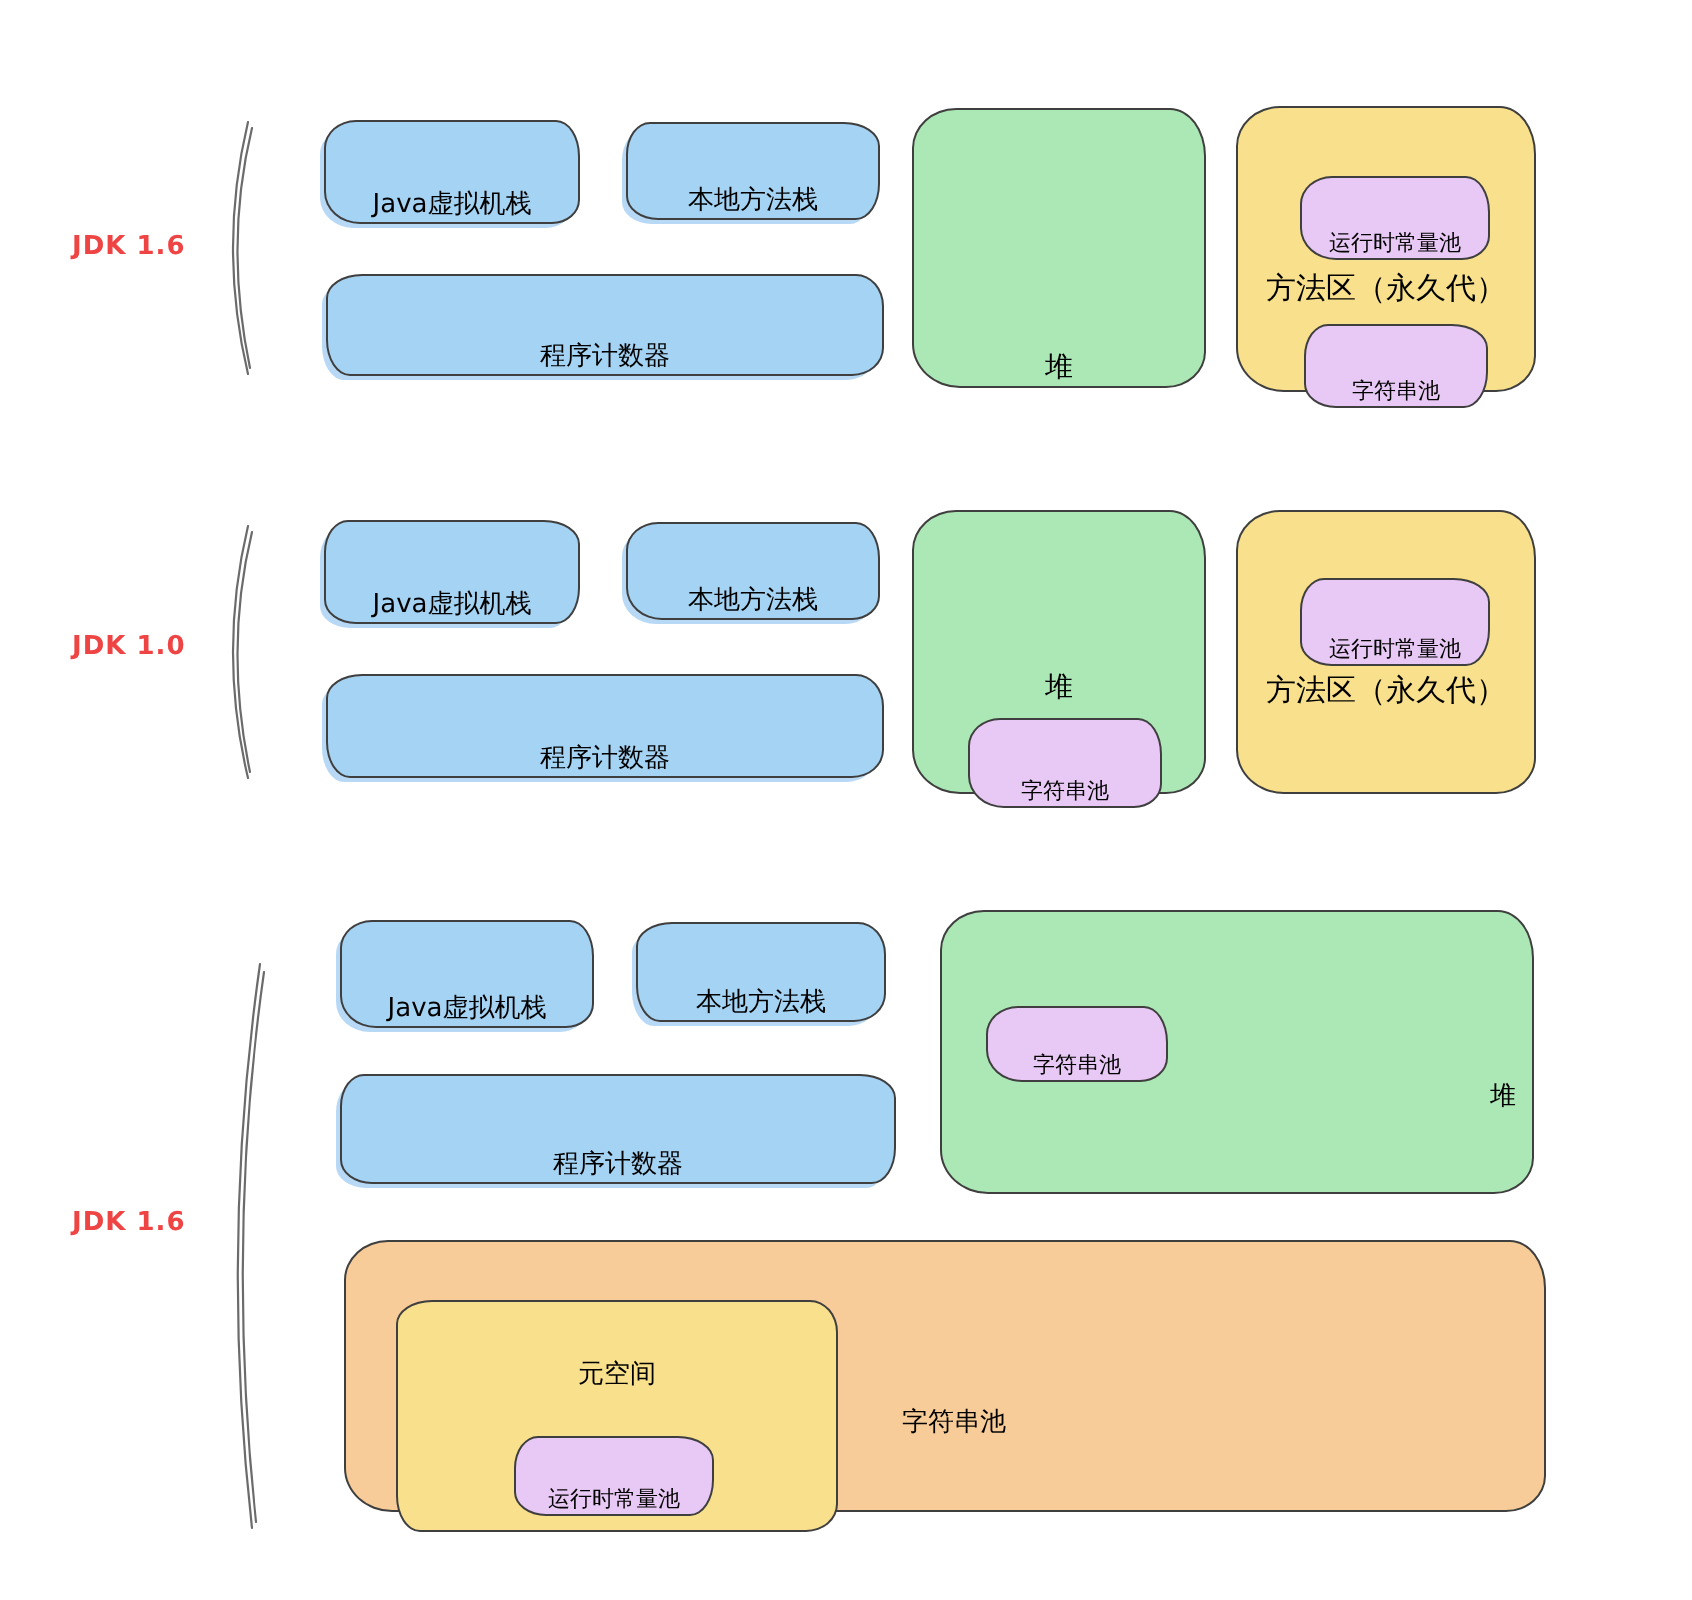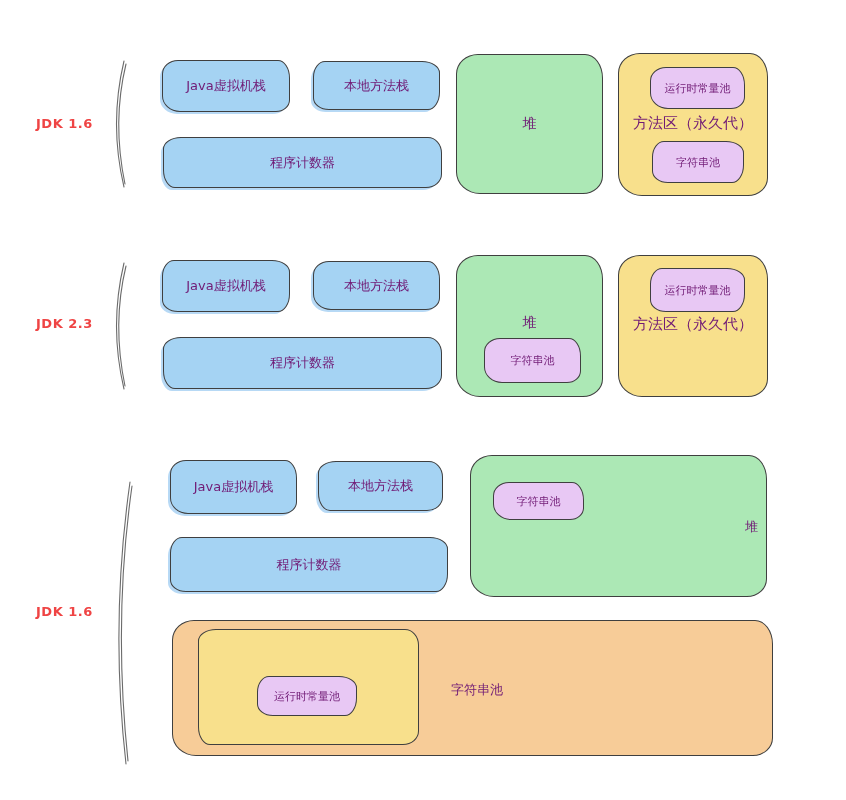--- a/index.html
+++ b/index.html
@@ -3,41 +3,41 @@
 <meta charset="utf-8">
 <style>
   html,body{margin:0;padding:0;background:#fff;}
   .canvas{
     position:relative;width:846px;height:800px;background:#ffffff;
     font-family:"DejaVu Sans",sans-serif;color:#222;overflow:hidden;
   }
   .box{
     position:absolute;box-sizing:border-box;
     border:1.4px solid #3f3f3f;
-    display:flex;align-items:center;justify-content:center;
-    text-align:center;color:#701a75;
+    display:flex;align-items:flex-end;justify-content:center;
+    text-align:center;color:#000000;
   }
   
   .rA{border-radius:16px 12px 14px 18px / 14px 18px 12px 16px;}
   .rB{border-radius:12px 18px 12px 16px / 16px 12px 18px 12px;}
   .rC{border-radius:18px 14px 16px 12px / 12px 16px 14px 18px;}
   .rD{border-radius:22px 18px 20px 24px / 20px 24px 18px 22px;}
   .blue{background:var(--stack-blue,#a5d3f3);box-shadow:-3px 3px 0 -1px rgba(123,186,236,.55);}
   .green{background:var(--heap-green,#ace8b5);}
   .yellow{background:var(--area-yellow,#f8e08c);}
   .purple{background:var(--pool-purple,#e8c8f4);font-size:11px;}
   .orange{background:var(--direct-orange,#f7cc98);}
   .stack-label{font-size:13px;}
   .jdk-label{
     position:absolute;width:70px;font-size:13px;font-weight:600;
     letter-spacing:.5px;color:#ef4444;
   }
   .brace{position:absolute;}
   .brace path{fill:none;stroke:#6b6b6b;stroke-width:1.1;stroke-linecap:round;}
-  .abs{position:absolute;}
+  .abs{position:absolute;margin-top:21px;}
   .heap-title{font-size:14px;}
   .area-title{font-size:15px;white-space:nowrap;}
   .small-title{font-size:13px;}
   .center-x{left:0;width:100%;text-align:center;}
 </style>
 </head>
 <body>
 
 <div class="canvas">
 
@@ -67,21 +67,21 @@
   <div class="box yellow rD" style="left:618px;top:53px;width:150px;height:143px;">
     <div class="box purple rA abs" style="left:31px;top:13px;width:95px;height:42px;">
       <span>运行时常量池</span>
     </div>
     <span class="abs center-x area-title" style="top:60px;">方法区（永久代）</span>
     <div class="box purple rB abs" style="left:33px;top:87px;width:92px;height:42px;">
       <span>字符串池</span>
     </div>
   </div>
 
-  <div class="jdk-label" style="left:36px;top:316px;">JDK 2.3</div>
+  <div class="jdk-label" style="left:36px;top:316px;">JDK 1.0</div>
 
   <svg class="brace" style="left:105px;top:260px;" width="26" height="132" viewBox="0 0 26 132">
     <path d="M19 3 Q4 66 19 129"></path>
     <path d="M21 6 Q7 64 20 126"></path>
   </svg>
 
   <div class="box blue rB stack-label" style="left:162px;top:260px;width:128px;height:52px;">
     <span>Java虚拟机栈</span>
   </div>
 
@@ -128,20 +128,21 @@
 
   <div class="box green rD" style="left:470px;top:455px;width:297px;height:142px;">
     <div class="box purple rA abs" style="left:22px;top:26px;width:91px;height:38px;">
       <span>字符串池</span>
     </div>
     <span class="abs small-title" style="right:8px;top:62px;">堆</span>
   </div>
 
   <div class="box orange rD" style="left:172px;top:620px;width:601px;height:136px;">
     <div class="box yellow rC abs" style="left:25px;top:8px;width:221px;height:116px;">
+      <span class="abs center-x small-title" style="top:6px;">元空间</span>
       <div class="box purple rB abs" style="left:58px;top:46px;width:100px;height:40px;">
         <span>运行时常量池</span>
       </div>
     </div>
     <span class="abs small-title" style="left:278px;top:60px;">字符串池</span>
   </div>
 
 </div>
 
 </body></html>

